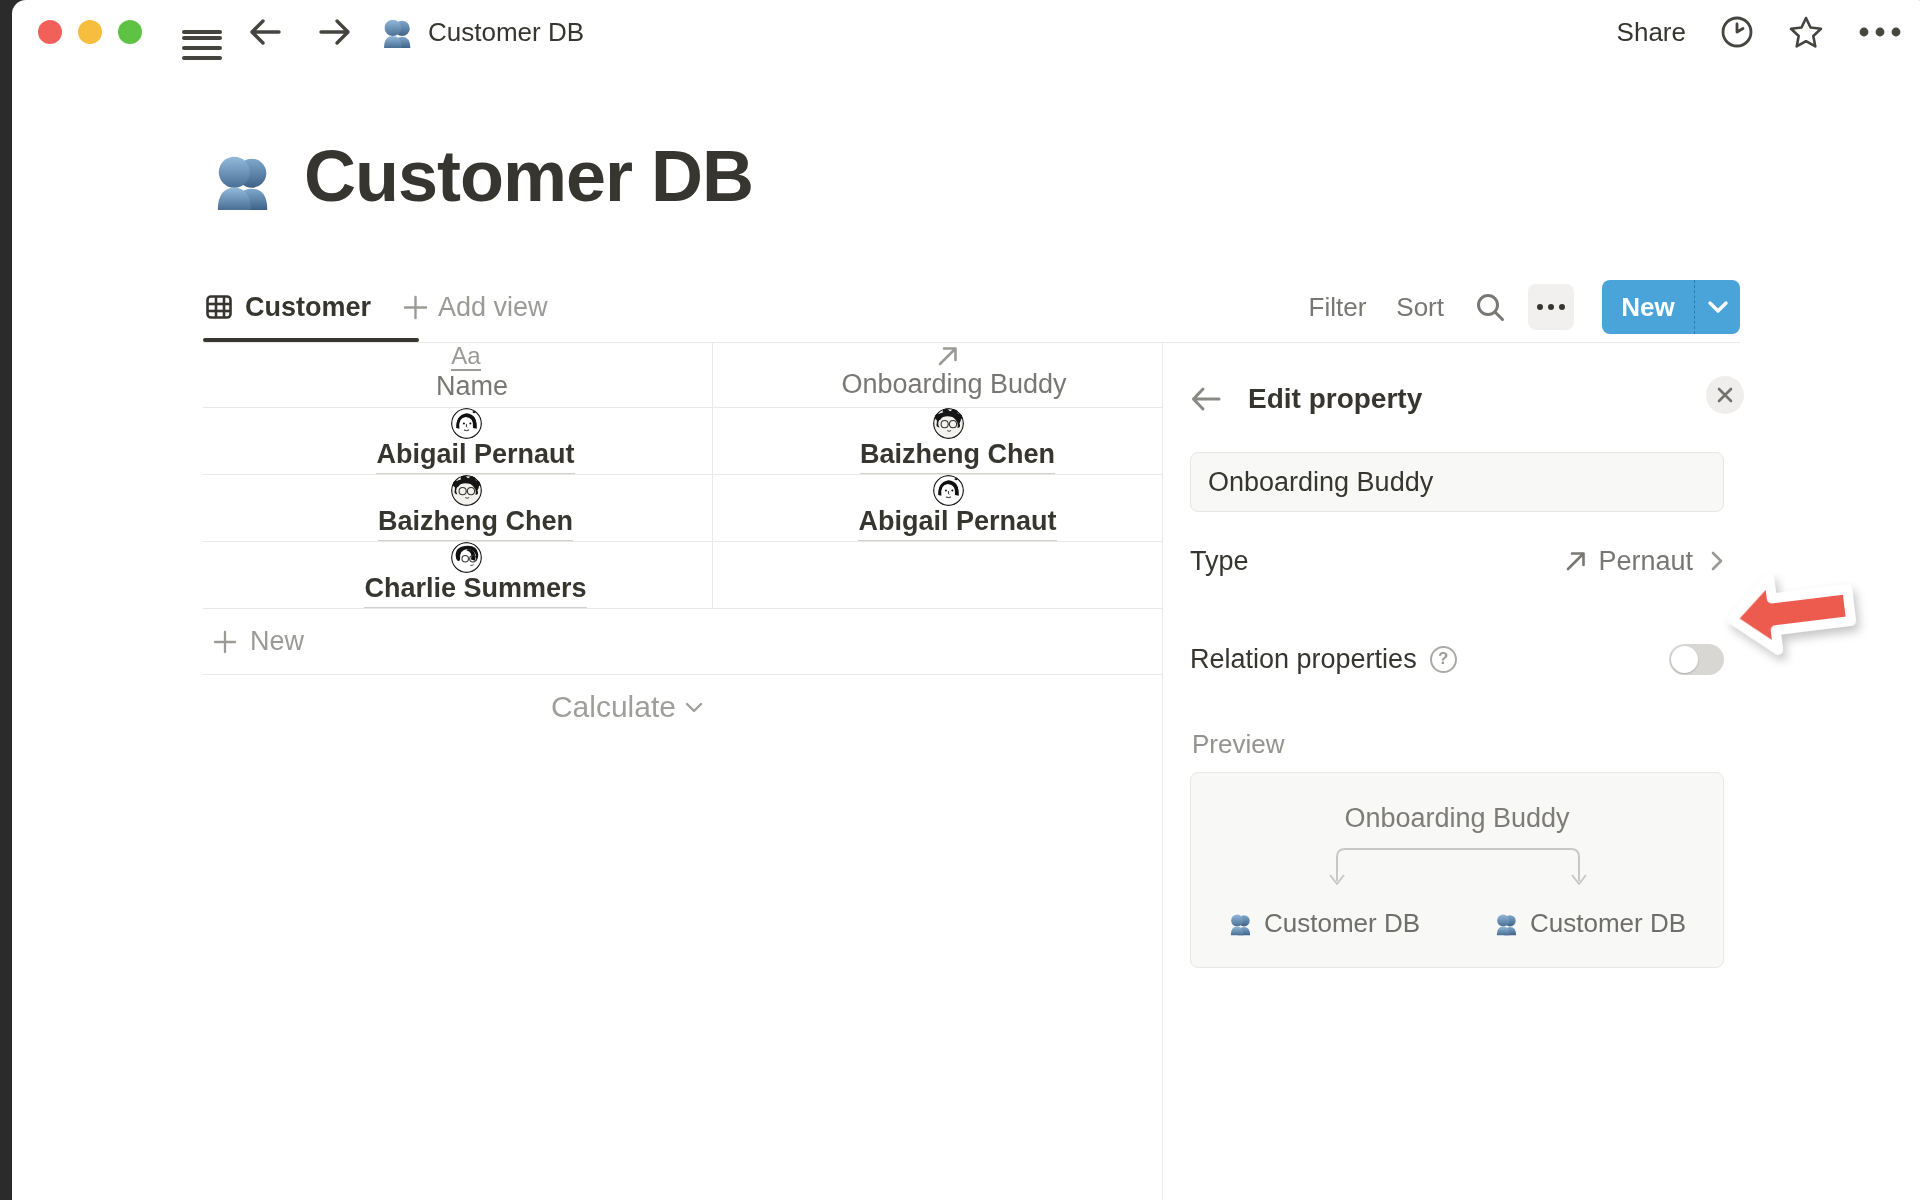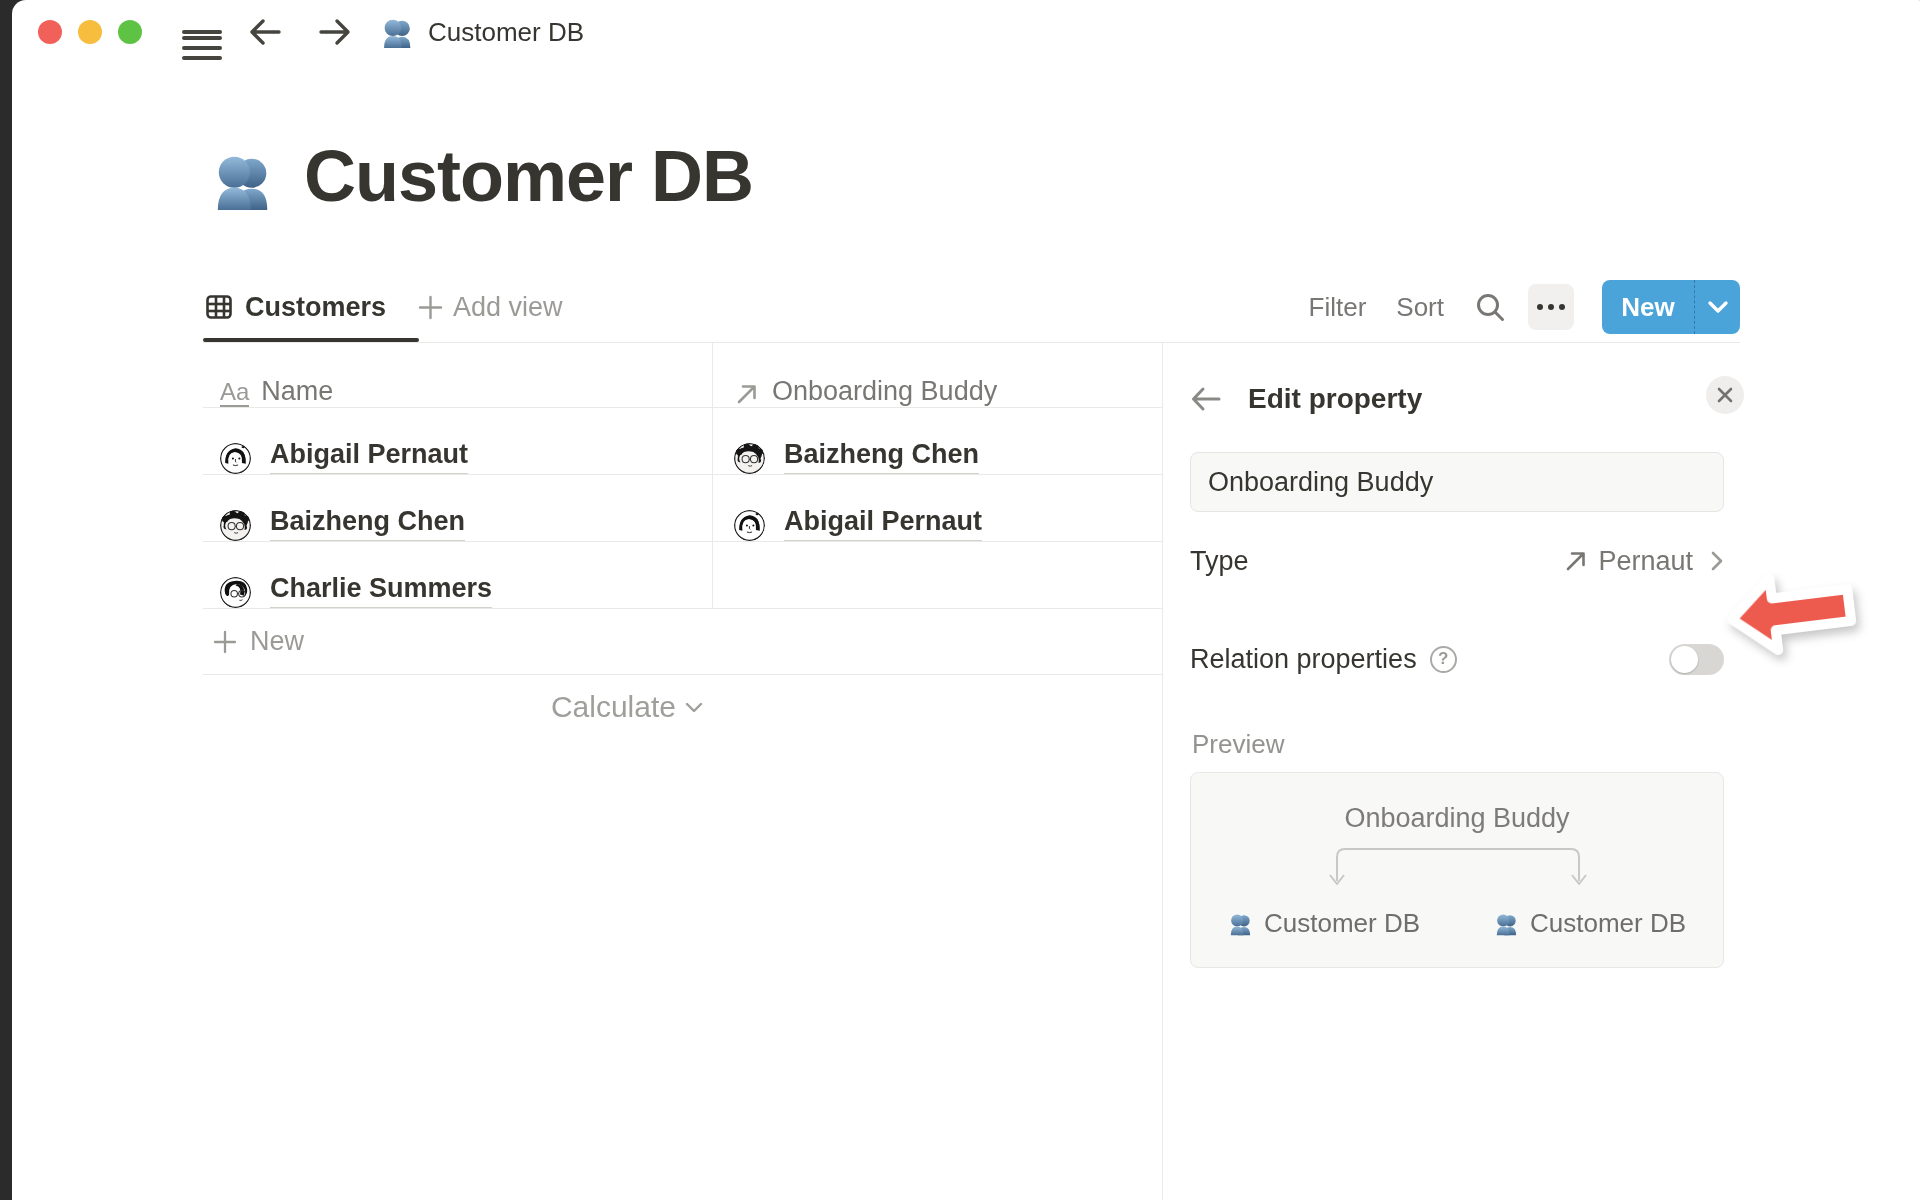--- a/index.html
+++ b/index.html
@@ -38,21 +38,21 @@
   .more-btn { width:46px; height:46px; background:#f1f0ee; border-radius:8px; display:flex; align-items:center; justify-content:center; gap:5px; margin-right:28px; }
   .more-btn i { width:6px; height:6px; border-radius:50%; background:#37352f; display:block; }
   .new-btn { width:138px; height:54px; background:#4aa3d9; border-radius:8px; display:flex; align-items:stretch; overflow:hidden; }
   .new-btn .new-label { flex:1; display:flex; align-items:center; justify-content:center; color:#fff; font-size:26px; font-weight:700; }
   .new-btn .new-chevron { width:46px; display:flex; align-items:center; justify-content:center; border-left:1px dashed rgba(20,70,110,0.45); }
   
   .table { position:absolute; left:191px; top:343px; width:959px; }
   .t-row { display:flex; border-bottom:1px solid #e9e9e7; }
   .t-header { height:65px; }
   .t-body-row { height:67px; }
-  .cell { display:flex; align-items:flex-end; }
+  .cell { display:flex; align-items:center;flex-direction:column; }
   .c1 { width:509px; padding-left:17px; }
   .c2 { flex:1; border-left:1px solid #e9e9e7; padding-left:21px; }
   .head-label { font-size:27px; color:#787774; margin-left:12px; }
   .aa-glyph { font-size:24px; color:#9b9a97; border-bottom:2px solid #9b9a97; line-height:1.05; padding-bottom:1px; }
   .avatar { width:31px; height:31px; border-radius:50%; overflow:hidden; flex:none; }
   .cell-name { margin-left:19px; font-size:27px; font-weight:700; color:#37352f; border-bottom:1.5px solid #d3d1cb; padding-bottom:3px; line-height:1.15; }
   .new-row { height:66px; border-bottom:1px solid #e9e9e7; display:flex; align-items:center; padding-left:9px; color:#8f8e8b; }
   .new-row span { font-size:27px; margin-left:12px; color:#9b9a97; }
   .calc-row { height:64px; width:509px; display:flex; align-items:center; justify-content:flex-end; padding-right:8px; color:#9f9e9b; gap:8px; }
   .calc-row span { font-size:30px; }
@@ -164,20 +164,41 @@
       </span>
     </div>
     <div class="crumb">
       <span>
         <svg width="36" height="34" viewBox="0 0 52 66">
             <use href="#people-icon"></use>
           </svg>
       </span>
       <span class="crumb-title">Customer DB</span>
     </div>
+    <div class="tb-right">
+      <span class="share">Share</span>
+      <span class="tb-icon">
+        <svg width="34" height="34" viewBox="0 0 34 34">
+            <circle cx="17" cy="17" r="14" stroke="#45443f" stroke-width="2.8" fill="none"></circle>
+            <path d="M17 9 V17 L23 13.5" stroke="#45443f" stroke-width="2.8" fill="none" stroke-linecap="round" stroke-linejoin="round"></path>
+          </svg>
+      </span>
+      <span class="tb-icon">
+        <svg width="36" height="34" viewBox="0 0 36 34">
+            <path d="M18 3 L22.5 12.5 L33 13.8 L25.3 21 L27.3 31.4 L18 26.2 L8.7 31.4 L10.7 21 L3 13.8 L13.5 12.5 Z" stroke="#45443f" stroke-width="2.6" fill="none" stroke-linejoin="round"></path>
+          </svg>
+      </span>
+      <span class="tb-icon">
+        <svg width="44" height="12" viewBox="0 0 44 12">
+            <circle cx="6" cy="6" r="4.4" fill="#45443f"></circle>
+            <circle cx="22" cy="6" r="4.4" fill="#45443f"></circle>
+            <circle cx="38" cy="6" r="4.4" fill="#45443f"></circle>
+          </svg>
+      </span>
+    </div>
   </div>
 
   <div class="page-head">
     <span>
       <svg width="68" height="64" viewBox="0 0 52 66">
           <use href="#people-icon"></use>
         </svg>
     </span>
     <h1 class="page-title">Customer DB</h1>
   </div>
@@ -187,21 +208,21 @@
     <div class="view-tab">
       <span>
         <svg width="28" height="28" viewBox="0 0 28 28">
             <rect x="2.5" y="3.5" width="23" height="21" rx="3.5" stroke="#37352f" stroke-width="2.6" fill="none"></rect>
             <line x1="2.5" y1="11" x2="25.5" y2="11" stroke="#37352f" stroke-width="2.6"></line>
             <line x1="2.5" y1="18" x2="25.5" y2="18" stroke="#37352f" stroke-width="2.6"></line>
             <line x1="11" y1="3.5" x2="11" y2="24.5" stroke="#37352f" stroke-width="2.6"></line>
             <line x1="19" y1="3.5" x2="19" y2="24.5" stroke="#37352f" stroke-width="2.6"></line>
           </svg>
       </span>
-      <span class="tab-label">Customers</span>
+      <span class="tab-label">Customer</span>
       <span class="tab-underline"></span>
     </div>
     <div class="add-view">
       <span>
         <svg width="25" height="25" viewBox="0 0 25 25">
             <path d="M12.5 2 V23 M2 12.5 H23" stroke="#9b9a97" stroke-width="2.4" stroke-linecap="round"></path>
           </svg>
       </span>
       <span>Add view</span>
     </div>

